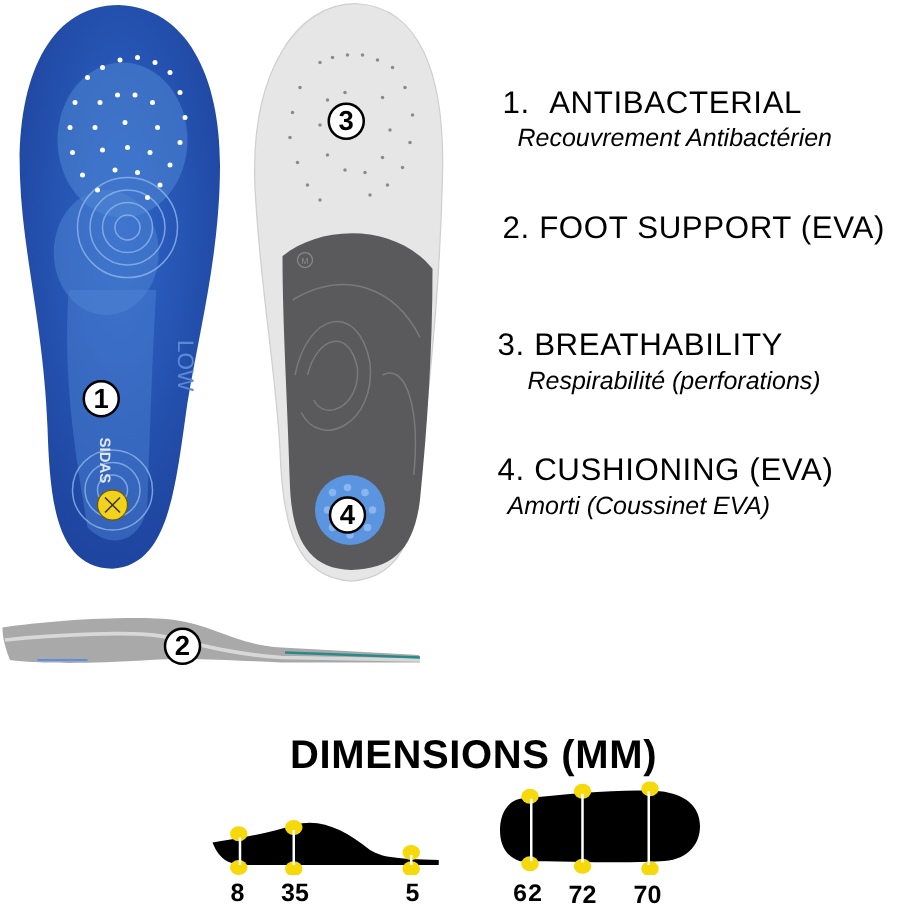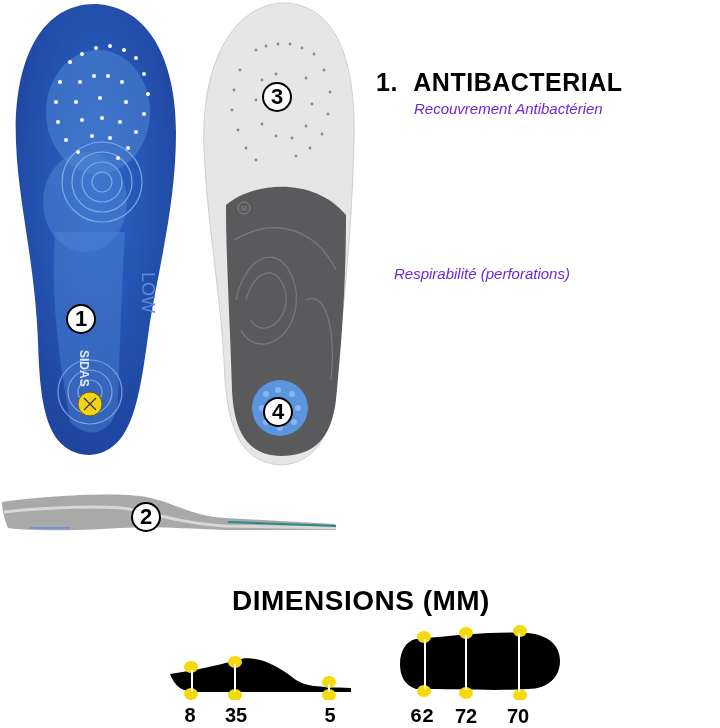--- a/index.html
+++ b/index.html
@@ -1,22 +1,22 @@
 <!DOCTYPE html>
 <html><head>
 <meta charset="utf-8">
 <style>
   html,body{margin:0;padding:0;background:#fff;}
   body{width:720px;height:728px;position:relative;overflow:hidden;font-family:"Liberation Sans",sans-serif;}
   .abs{position:absolute;}
-  .feat-title{font-family:"Liberation Sans",sans-serif;font-weight:bold;font-size:25px;color:#000;letter-spacing:0.5px;white-space:nowrap;}
-  .feat-sub{font-family:"Liberation Sans",sans-serif;font-style:italic;font-size:15px;color:#6d28d9;white-space:nowrap;}
+  .feat-title{font-family:"Liberation Sans",sans-serif;font-weight:normal;font-size:25px;color:#000;letter-spacing:0.5px;white-space:nowrap;margin-left:26px;}
+  .feat-sub{font-family:"Liberation Sans",sans-serif;font-style:italic;font-size:20px;color:#000000;white-space:nowrap;}
   .badge{position:absolute;width:30px;height:30px;border-radius:50%;background:#fff;border:2px solid #000;box-sizing:border-box;
     display:flex;align-items:center;justify-content:center;font-weight:bold;font-size:22px;font-family:"Liberation Sans",sans-serif;color:#000;}
-  .dim-title{font-weight:bold;font-size:28px;letter-spacing:0.5px;}
+  .dim-title{font-weight:bold;font-size:32px;letter-spacing:0.5px;}
   .dim-num{font-weight:bold;font-size:20px;position:absolute;transform:translateX(-50%);}
 </style>
 </head>
 <body>
 
 <div class="abs" style="left:10px;top:2px;width:170px;height:456px;">
   <svg width="170" height="456" viewBox="0 0 170 456">
     <defs>
       <radialGradient id="bg1" cx="50%" cy="40%" r="70%">
         <stop offset="0" stop-color="#2f66c8"></stop>
@@ -141,25 +141,29 @@
   </svg>
   <div class="badge" style="left:131px;top:14px;">2</div>
 </div>
 
 <div class="abs" style="left:376px;top:68px;width:344px;">
   <div style="position:absolute;top:0;left:0;">
     <div class="feat-title"><span>1.</span> <span style="margin-left:8px;">ANTIBACTERIAL</span></div>
     <div class="feat-sub" style="margin-left:38px;margin-top:3px;">Recouvrement Antibactérien</div>
   </div>
   <div style="position:absolute;top:100px;left:0;">
+    <div class="feat-title"><span>2.</span> <span>FOOT SUPPORT (EVA)</span></div>
   </div>
   <div style="position:absolute;top:194px;left:-4px;">
-    <div class="feat-sub" style="margin-left:22px;margin-top:3px;">Respirabilité (perforations)</div>
+    <div class="feat-title"><span>3.</span> <span>BREATHABILITY</span></div>
+    <div class="feat-sub" style="margin-left:50px;margin-top:3px;">Respirabilité (perforations)</div>
   </div>
   <div style="position:absolute;top:294px;left:-4px;">
+    <div class="feat-title"><span>4.</span> <span>CUSHIONING (EVA)</span></div>
+    <div class="feat-sub" style="margin-left:34px;margin-top:3px;">Amorti (Coussinet EVA)</div>
   </div>
 </div>
 
 <div class="abs dim-title" style="left:232px;top:585px;">DIMENSIONS (MM)</div>
 
 <div class="abs" style="left:166px;top:640px;width:190px;height:88px;">
   <svg width="190" height="60" viewBox="0 0 190 60">
     <path d="M4 34 C30 30 50 26 70 20 C90 14 110 24 130 40 C140 46 150 47 185 48 L185 52 L30 52 C14 52 8 44 4 34 Z" fill="#000"></path>
     <g fill="#f5d90a">
       <ellipse cx="25" cy="27" rx="7" ry="6"></ellipse>

